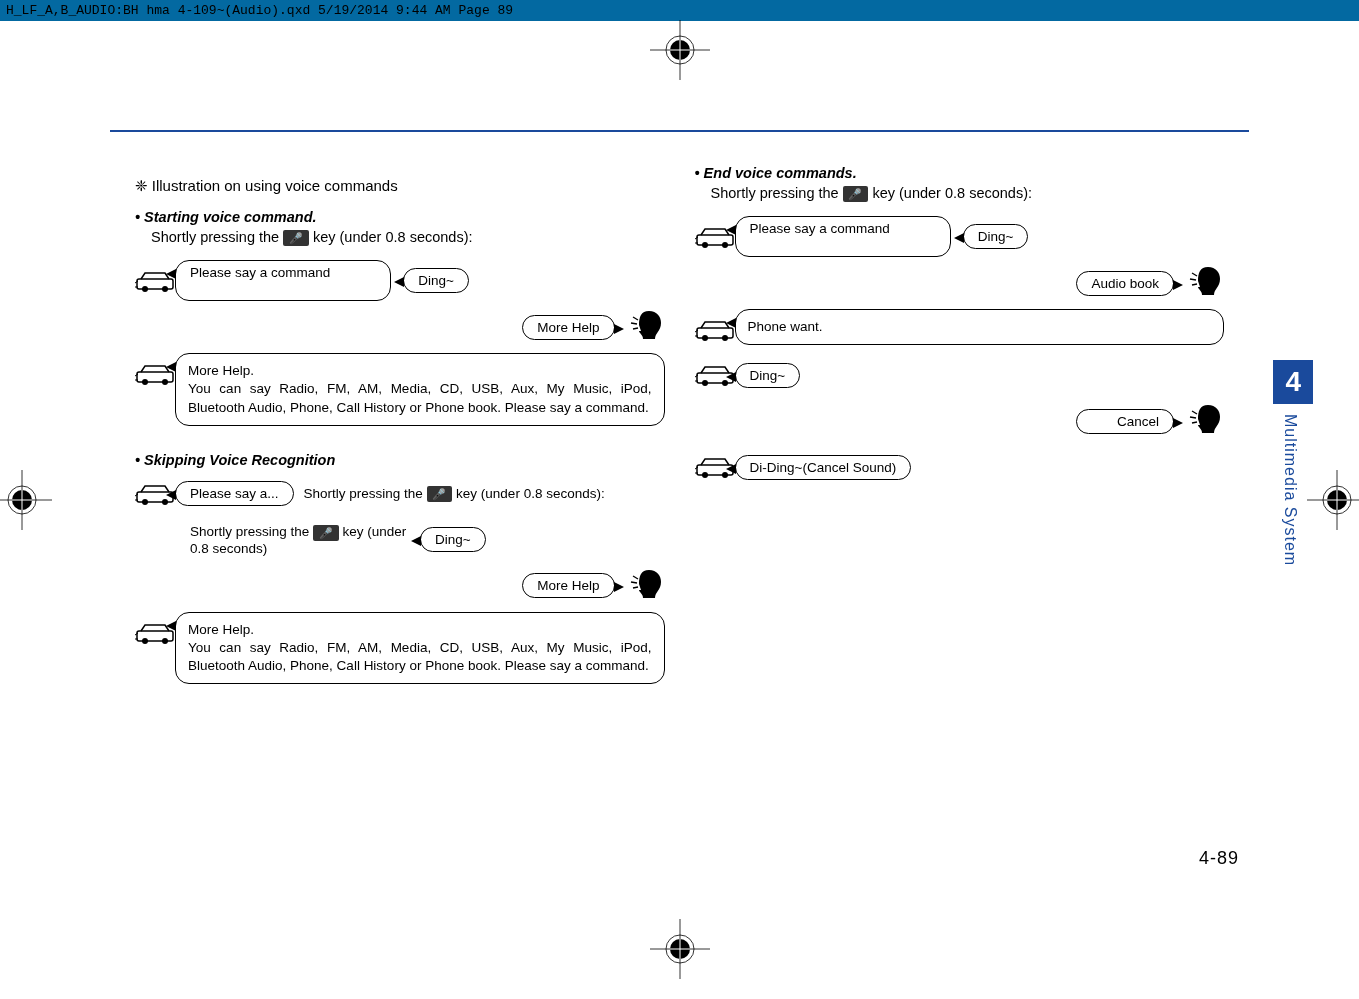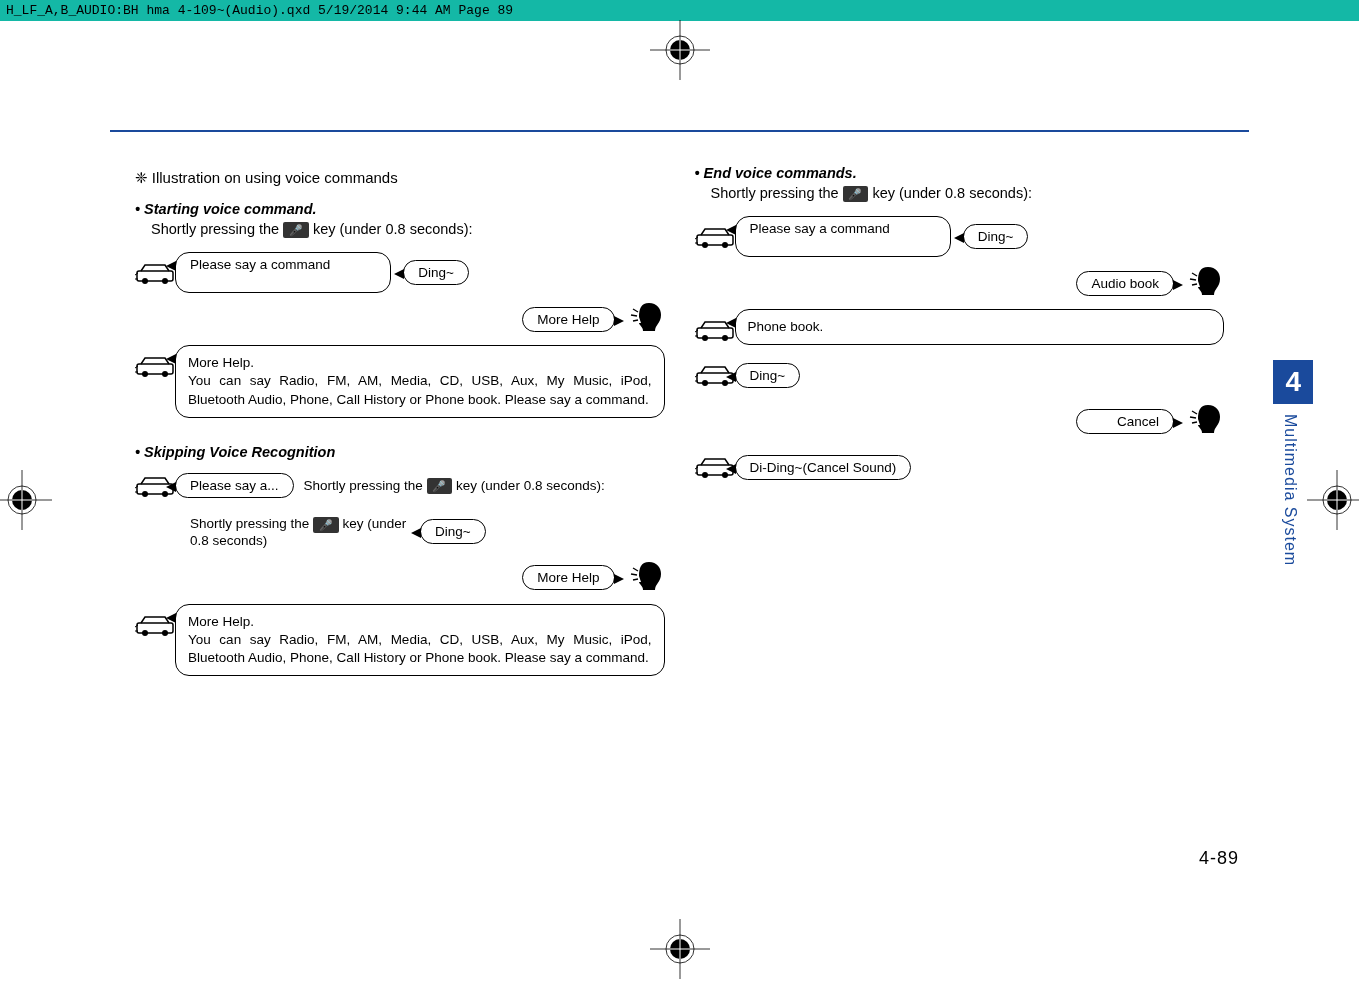--- a/index.html
+++ b/index.html
@@ -9,21 +9,21 @@
     color: #000;
     width: 1359px;
     height: 999px;
     position: relative;
   }
   .header-strip {
     position: absolute;
     top: 0;
     left: 0;
     right: 0;
-    background: #14b8a6;
+    background: #0369a1;
     font-family: "Courier New", monospace;
     font-size: 13px;
     padding: 3px 6px;
   }
   .top-rule {
     position: absolute;
     top: 130px;
     left: 110px;
     right: 110px;
     height: 2px;
@@ -33,21 +33,21 @@
     position: absolute;
     top: 165px;
     left: 135px;
     right: 135px;
     display: flex;
     gap: 30px;
   }
   .col { flex: 1; font-size: 14.5px; }
   .section-title {
     font-size: 15px;
-    margin: 4px 0 14px 0;
+    margin: 12px 0 14px 0;
   }
   .subhead {
     font-style: italic;
     font-weight: bold;
     margin: 10px 0 4px 0;
   }
   .instr { margin: 0 0 14px 16px; }
   .key-btn {
     display: inline-block;
     background: #333;
@@ -334,21 +334,21 @@
         </span>
     </div>
 
     <div class="row" style="align-items:flex-start">
       <span class="car-icon" style="margin-top:6px">
           <svg>
             <use href="#car"></use>
           </svg>
         </span>
       <div class="bubble block tail-l" style="flex:1">
-        <div>Phone book.</div>
+        <div>Phone want.</div>
       </div>
     </div>
 
     <div class="row">
       <span class="car-icon">
           <svg>
             <use href="#car"></use>
           </svg>
         </span>
       <span class="bubble tail-l">Ding~</span>

